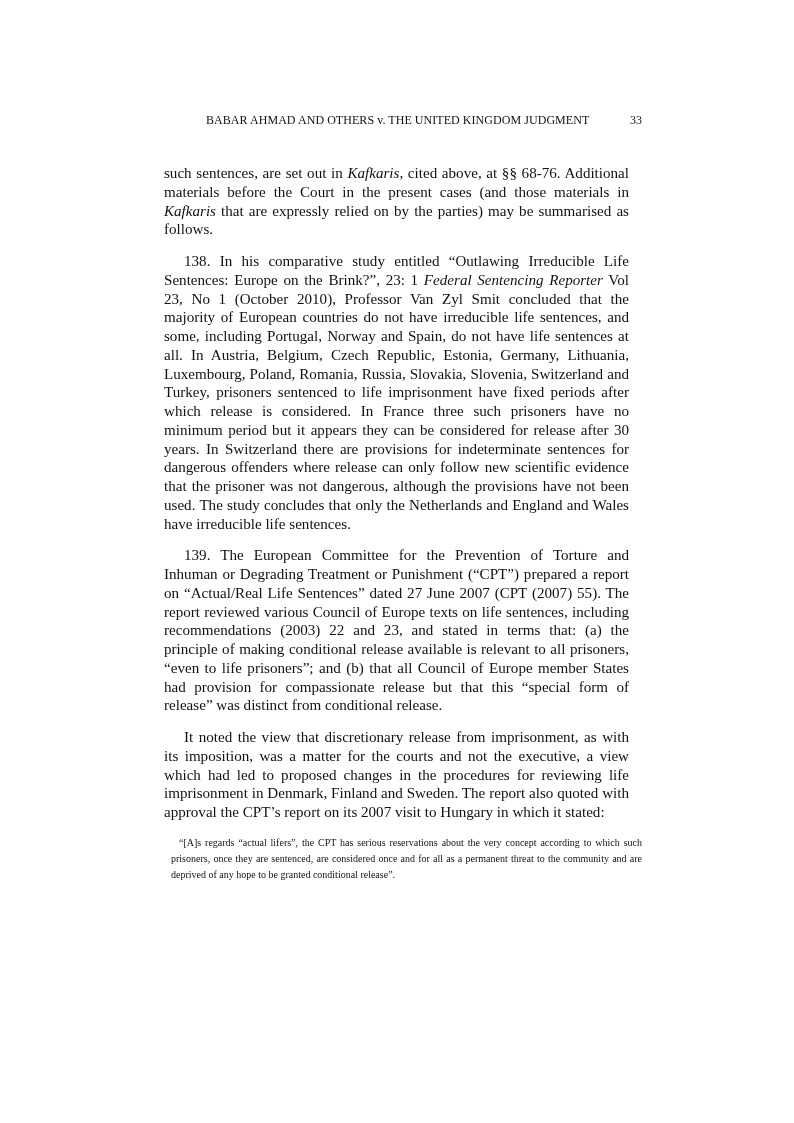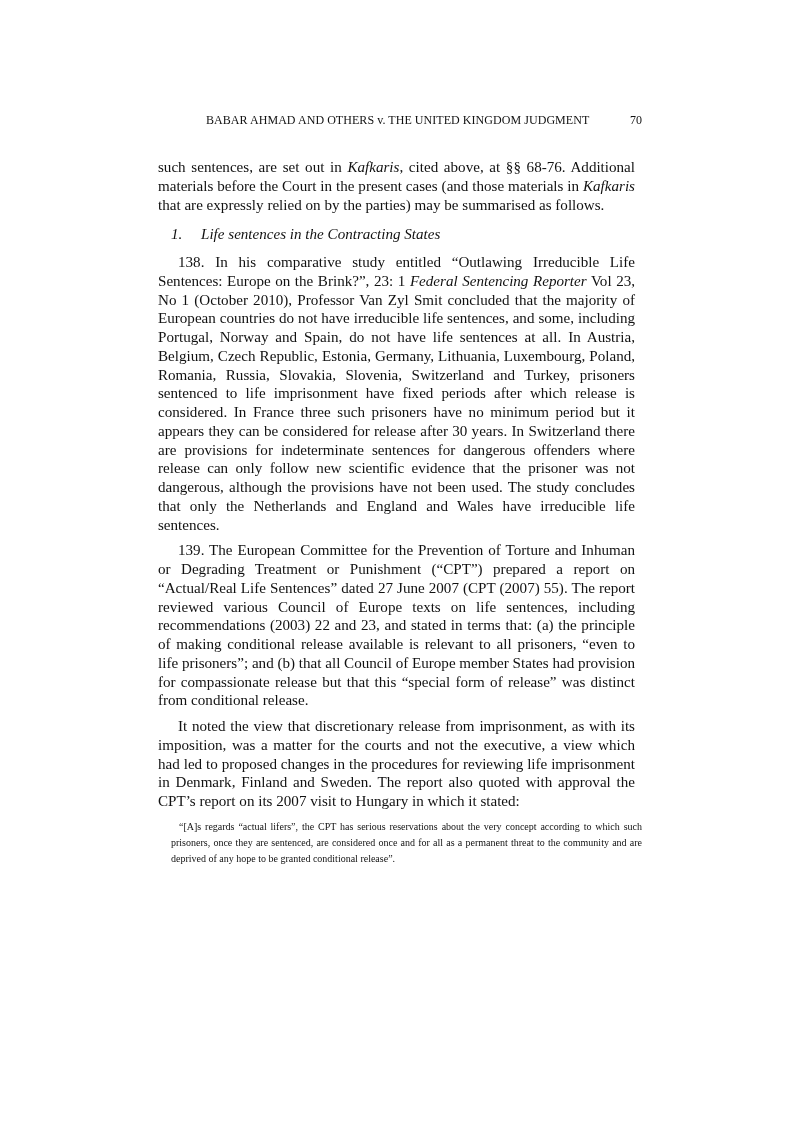--- a/index.html
+++ b/index.html
@@ -43,21 +43,21 @@
     }
     .body-text {
       position: absolute;
       top: 151px;
       left: 0;
       width: 491px;
       font-size: 15.1px;
       line-height: 18.75px;
     }
     p {
-      margin: 7px;
+      margin: 13px;
       text-align: justify;
       hyphens: none;
     }
     p.indent {
       text-indent: 20px;
     }
     .heading {
       font-style: italic;
       margin: 11px 0 9px 0;
       padding-left: 20px;
@@ -75,30 +75,27 @@
     }
     i { font-style: italic; }
   </style>
 </head>
 <body>
 
 <div class="page">
 
   <div class="running-header">
     <span class="title">BABAR AHMAD AND OTHERS v. THE UNITED KINGDOM JUDGMENT</span>
-    <span class="pagenum">70</span>
+    <span class="pagenum">33</span>
   </div>
 
   <div class="body-text">
 
     <p><span>such sentences, are set out in </span><i>Kafkaris</i><span>, cited above, at §§ 68-76. Additional materials before the Court in the present cases (and those materials in </span><i>Kafkaris</i><span> that are expressly relied on by the parties) may be summarised as follows.</span></p>
 
-    <div class="heading">
-      <span class="num">1.</span><span>Life sentences in the Contracting States</span>
-    </div>
 
     <p class="indent"><span>138. In his comparative study entitled “Outlawing Irreducible Life Sentences: Europe on the Brink?”, 23: 1 </span><i>Federal Sentencing Reporter</i><span> Vol 23, No 1 (October 2010), Professor Van Zyl Smit concluded that the majority of European countries do not have irreducible life sentences, and some, including Portugal, Norway and Spain, do not have life sentences at all. In Austria, Belgium, Czech Republic, Estonia, Germany, Lithuania, Luxembourg, Poland, Romania, Russia, Slovakia, Slovenia, Switzerland and Turkey, prisoners sentenced to life imprisonment have fixed periods after which release is considered. In France three such prisoners have no minimum period but it appears they can be considered for release after 30 years. In Switzerland there are provisions for indeterminate sentences for dangerous offenders where release can only follow new scientific evidence that the prisoner was not dangerous, although the provisions have not been used. The study concludes that only the Netherlands and England and Wales have irreducible life sentences.</span></p>
 
 
     <p class="indent">139. The European Committee for the Prevention of Torture and Inhuman or Degrading Treatment or Punishment (“CPT”) prepared a report on “Actual/Real Life Sentences” dated 27 June 2007 (CPT (2007) 55). The report reviewed various Council of Europe texts on life sentences, including recommendations (2003) 22 and 23, and stated in terms that: (a) the principle of making conditional release available is relevant to all prisoners, “even to life prisoners”; and (b) that all Council of Europe member States had provision for compassionate release but that this “special form of release” was distinct from conditional release.</p>
 
     <p class="indent">It noted the view that discretionary release from imprisonment, as with its imposition, was a matter for the courts and not the executive, a view which had led to proposed changes in the procedures for reviewing life imprisonment in Denmark, Finland and Sweden. The report also quoted with approval the CPT’s report on its 2007 visit to Hungary in which it stated:</p>
 
     <p class="blockquote">“[A]s regards “actual lifers”, the CPT has serious reservations about the very concept according to which such prisoners, once they are sentenced, are considered once and for all as a permanent threat to the community and are deprived of any hope to be granted conditional release”.</p>
 

